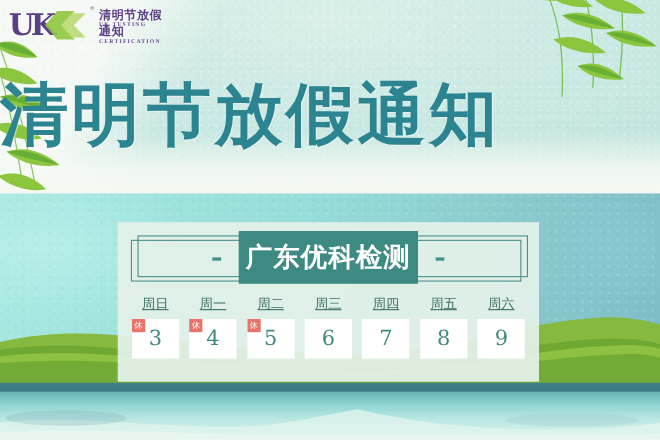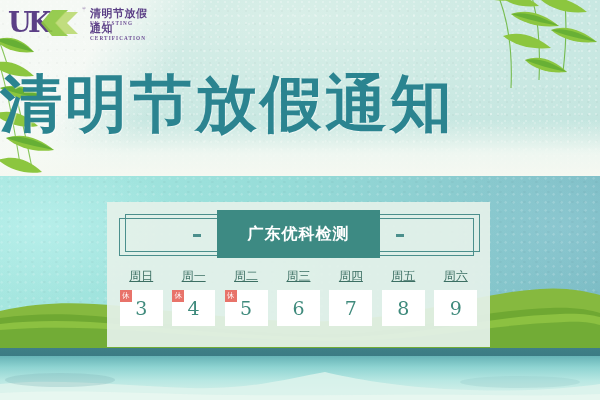--- a/index.html
+++ b/index.html
@@ -102,21 +102,21 @@
   .f-l-outer{left:12px;top:4px;width:152px;height:36px;}
   .f-l-inner{left:18px;top:0px;width:152px;height:36px;}
   .f-r-outer{left:219px;top:0px;width:152px;height:36px;}
   .f-r-inner{left:213px;top:4px;width:152px;height:36px;}
   .dash{position:absolute;top:20px;width:8px;height:2.5px;background:#4b8f8c;}
   .dash-l{left:86px;}
   .dash-r{left:289px;}
   .banner{
     position:absolute;left:110px;top:-4px;width:163px;height:48px;
     background:#3d8a83;display:flex;align-items:center;justify-content:center;
-    color:#ffffff;font-size:16px;font-weight:bold;letter-spacing:1px;
+    color:#ffffff;font-size:24px;font-weight:bold;letter-spacing:1px;
     font-family:Liberation Sans, sans-serif;
   }
 
   .weekdays{position:absolute;left:8px;top:66px;width:367px;display:flex;}
   .weekday{flex:1;text-align:center;font-size:12px;color:#3c6f63;
            font-family:"DejaVu Sans",sans-serif;text-decoration:underline;}
   .days{position:absolute;left:8px;top:88px;width:367px;display:flex;}
   .daycell{flex:1;display:flex;justify-content:center;}
   .daybox{
     position:relative;width:43px;height:36px;background:#ffffff;

